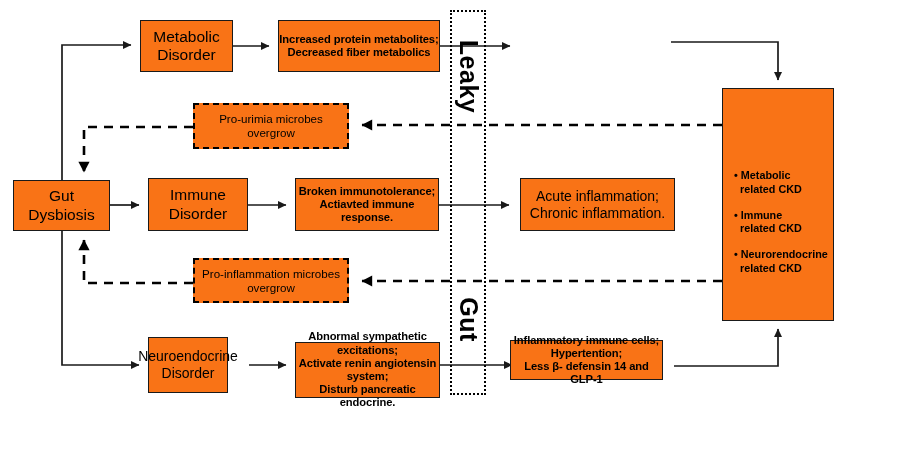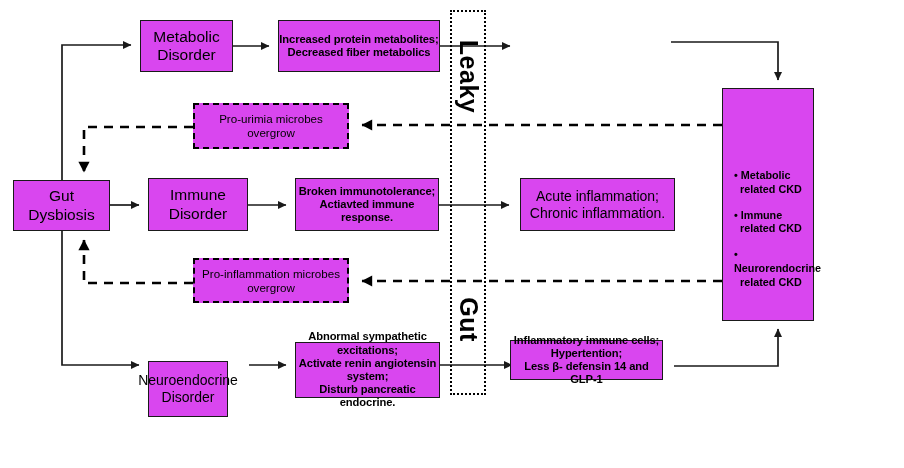--- a/index.html
+++ b/index.html
@@ -31,21 +31,21 @@
     width: 904px;
     height: 400px;
   }
   .node {
     position: absolute;
     box-sizing: border-box;
     display: flex;
     align-items: center;
     justify-content: center;
     text-align: center;
-    background: #d946ef;
+    background: #f97316;
     line-height: 1.18;
   }
   .node.solid {
     border: 1.6px solid #1a1a1a;
   }
   .node.dashed {
     border: 2.4px dashed #000000;
   }
   .node .txt {
     display: block;
@@ -66,35 +66,35 @@
   }
   .t-dash {
     font-size: 11.6px;
     font-weight: 400;
   }
 
   
   #node-gut-dysbiosis      { left: 13px;  top: 180px; width: 97px;  height: 51px; }
   #node-metabolic-disorder { left: 140px; top: 20px;  width: 93px;  height: 52px; }
   #node-immune-disorder    { left: 148px; top: 178px; width: 100px; height: 53px; }
-  #node-neuro-disorder     { left: 148px; top: 337px; width: 80px; height: 56px; margin-top: 24px; }
+  #node-neuro-disorder     { left: 148px; top: 337px; width: 80px; height: 56px; }
 
   #node-metabolic-effect   { left: 278px; top: 20px;  width: 162px; height: 52px; }
   #node-immune-effect      { left: 295px; top: 178px; width: 144px; height: 53px; }
   #node-neuro-effect       { left: 295px; top: 342px; width: 145px; height: 56px; }
 
   #node-uremia             { left: 519px; top: 15px;  width: 152px; height: 53px; }
   #node-inflammation       { left: 520px; top: 178px; width: 155px; height: 53px; }
   #node-inflammatory-cells { left: 510px; top: 340px; width: 153px; height: 40px; }
 
   #node-pro-urimia         { left: 193px; top: 103px; width: 156px; height: 46px; }
   #node-pro-inflammation   { left: 193px; top: 258px; width: 156px; height: 45px; }
 
   #node-ckd-outcomes {
-    left: 722px; top: 88px; width: 92px; height: 233px;
+    left: 722px; top: 88px; width: 112px; height: 233px;
     display: block;
     padding: 0;
   }
   #node-ckd-outcomes .ckd-list {
     position: absolute;
     left: 11px;
     top: 80px;
     text-align: left;
     font-size: 10.8px;
     font-weight: bold;

